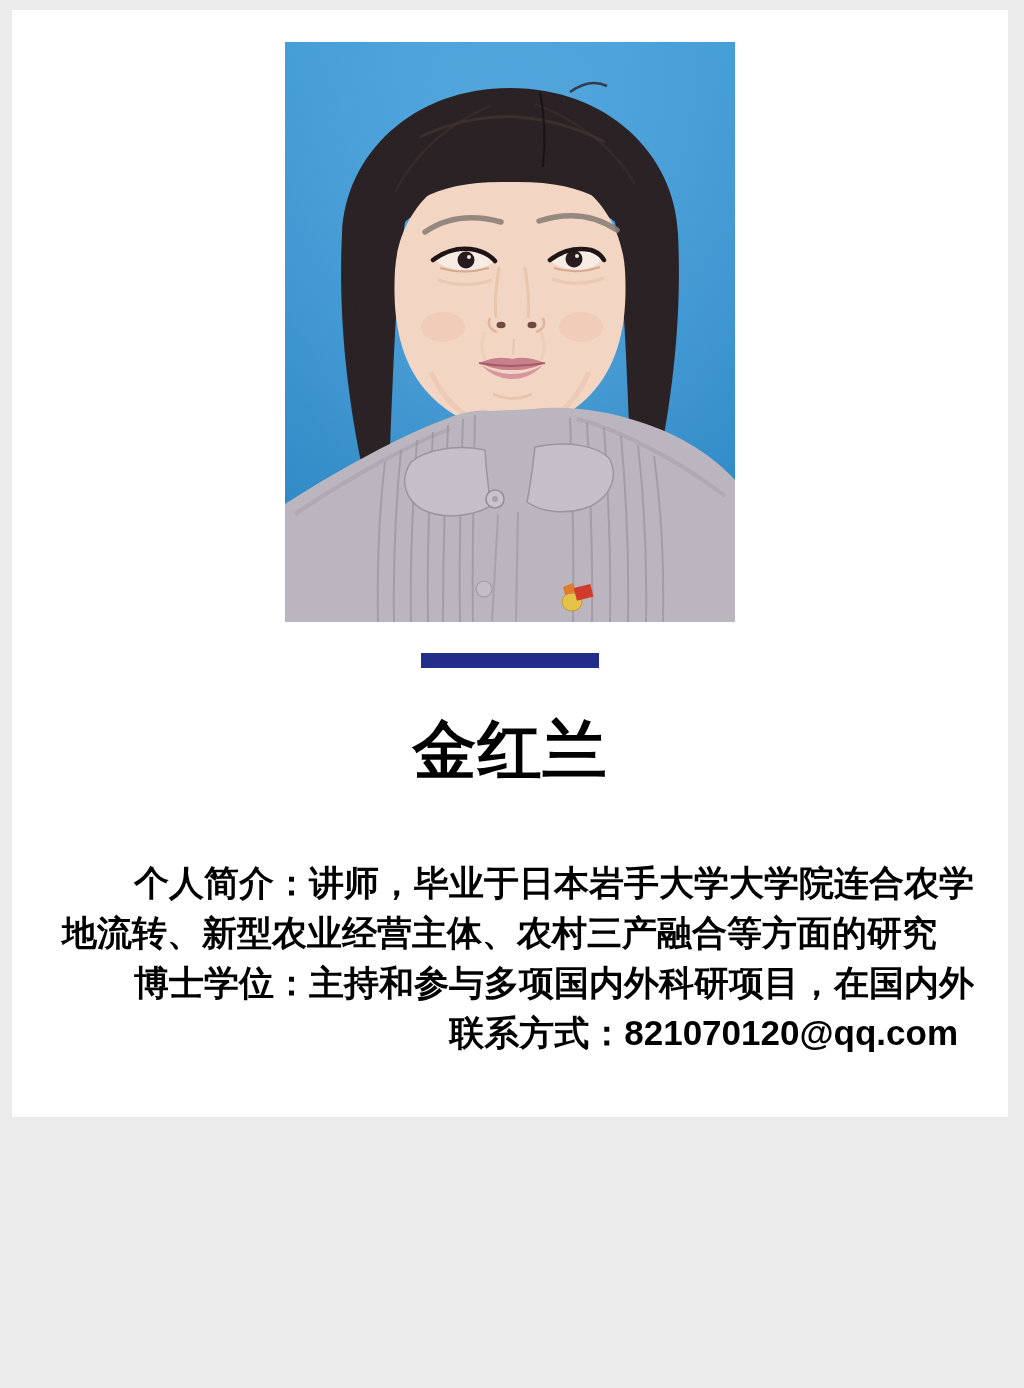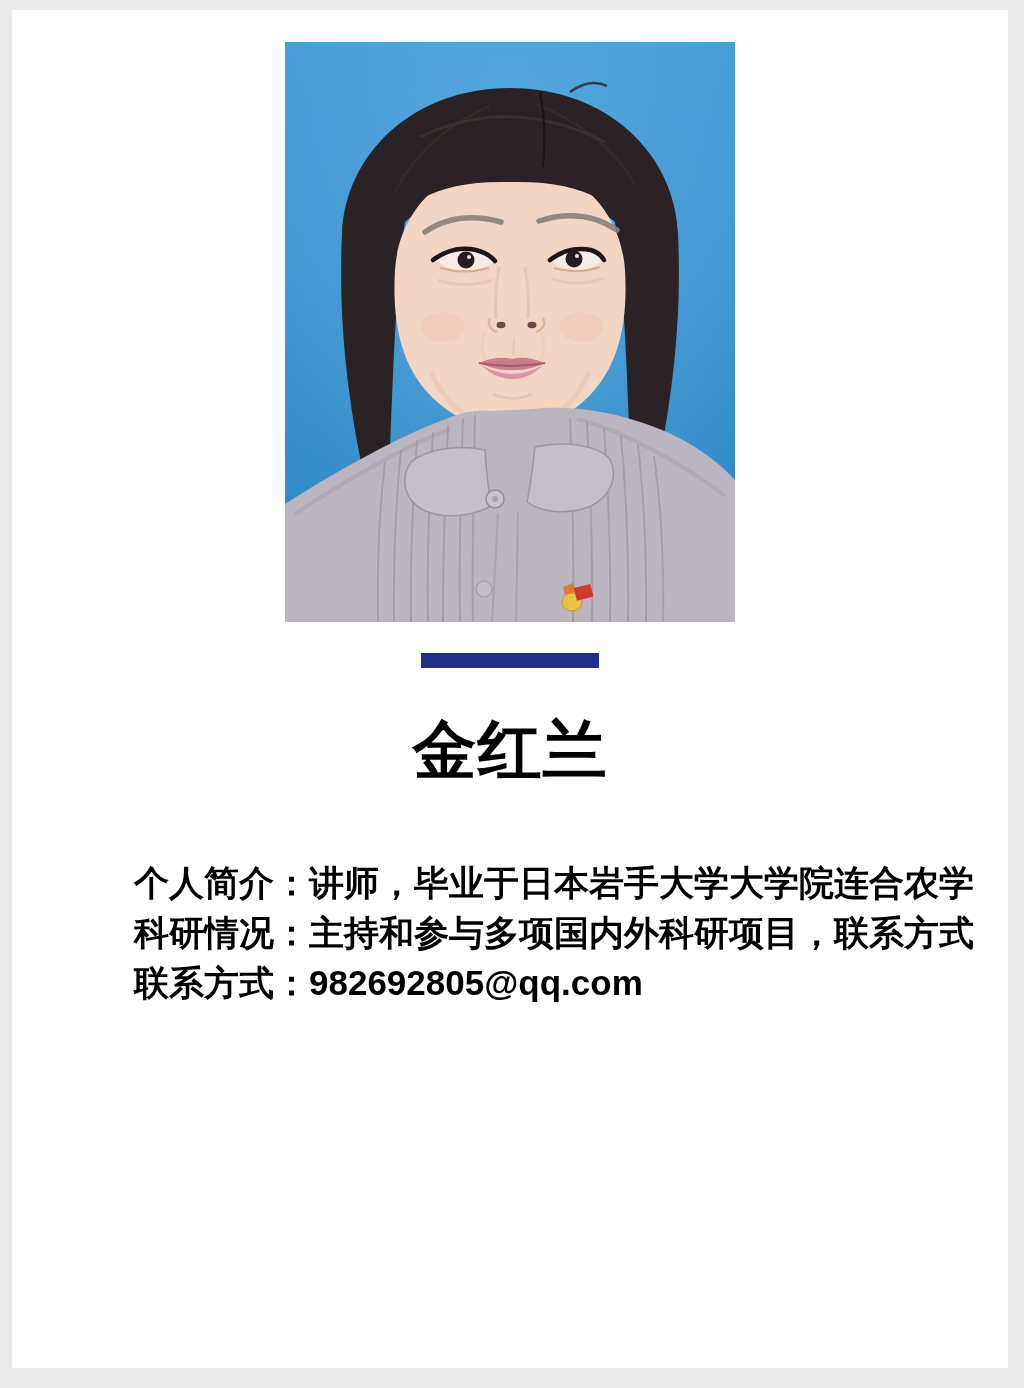--- a/index.html
+++ b/index.html
@@ -1,26 +1,26 @@
 <!DOCTYPE html>
 <html><head>
 <meta charset="utf-8">
 <style>
   html,body{margin:0;padding:0;width:1024px;height:1388px;background:#ebebeb;overflow:hidden;
     font-family:"Liberation Sans",sans-serif;}
-  .card{position:absolute;left:12px;top:10px;width:996px;height:1358px;background:#ffffff;}
+  .card{position:absolute;left:12px;top:10px;width:996px;height:1107px;background:#ffffff;}
   .photo{position:absolute;left:273px;top:32px;width:450px;height:580px;}
   .photo svg{display:block;width:450px;height:580px;}
   .divider{position:absolute;left:409px;top:643px;width:178px;height:15px;background:#232e88;}
   .name{position:absolute;left:0;top:695px;width:100%;height:90px;line-height:90px;margin:0;
     text-align:center;font-size:64px;font-weight:700;color:#000;letter-spacing:1px;}
   .bio{position:absolute;left:50px;top:848px;width:896px;color:#000;font-weight:700;
     font-size:35px;}
   .bio .line{height:50px;line-height:50px;white-space:nowrap;}
-  .bio .indent{padding-left:72px;}
+  .bio .indent{padding-left:72px;text-align:right;}
 </style>
 </head>
 <body>
 
 <div class="card">
 
   <div class="photo">
     <svg viewBox="0 0 450 580">
       <defs>
         <linearGradient id="bgGrad" x1="0" y1="0" x2="0" y2="1">
@@ -156,17 +156,18 @@
       </g>
     </svg>
   </div>
 
   <div class="divider"></div>
 
   <h1 class="name">金红兰</h1>
 
   <div class="bio">
     <div class="line indent">个人简介：讲师，毕业于日本岩手大学大学院连合农学</div>
-    <div class="line indent">科研情况：主持和参与多项国内外科研项目，联系方式</div>
-    <div class="line indent">联系方式：982692805@qq.com</div>
+    <div class="line">地流转、新型农业经营主体、农村三产融合等方面的研究</div>
+    <div class="line indent">博士学位：主持和参与多项国内外科研项目，在国内外</div>
+    <div class="line indent">联系方式：821070120@qq.com</div>
   </div>
 
 </div>
 
 </body></html>

